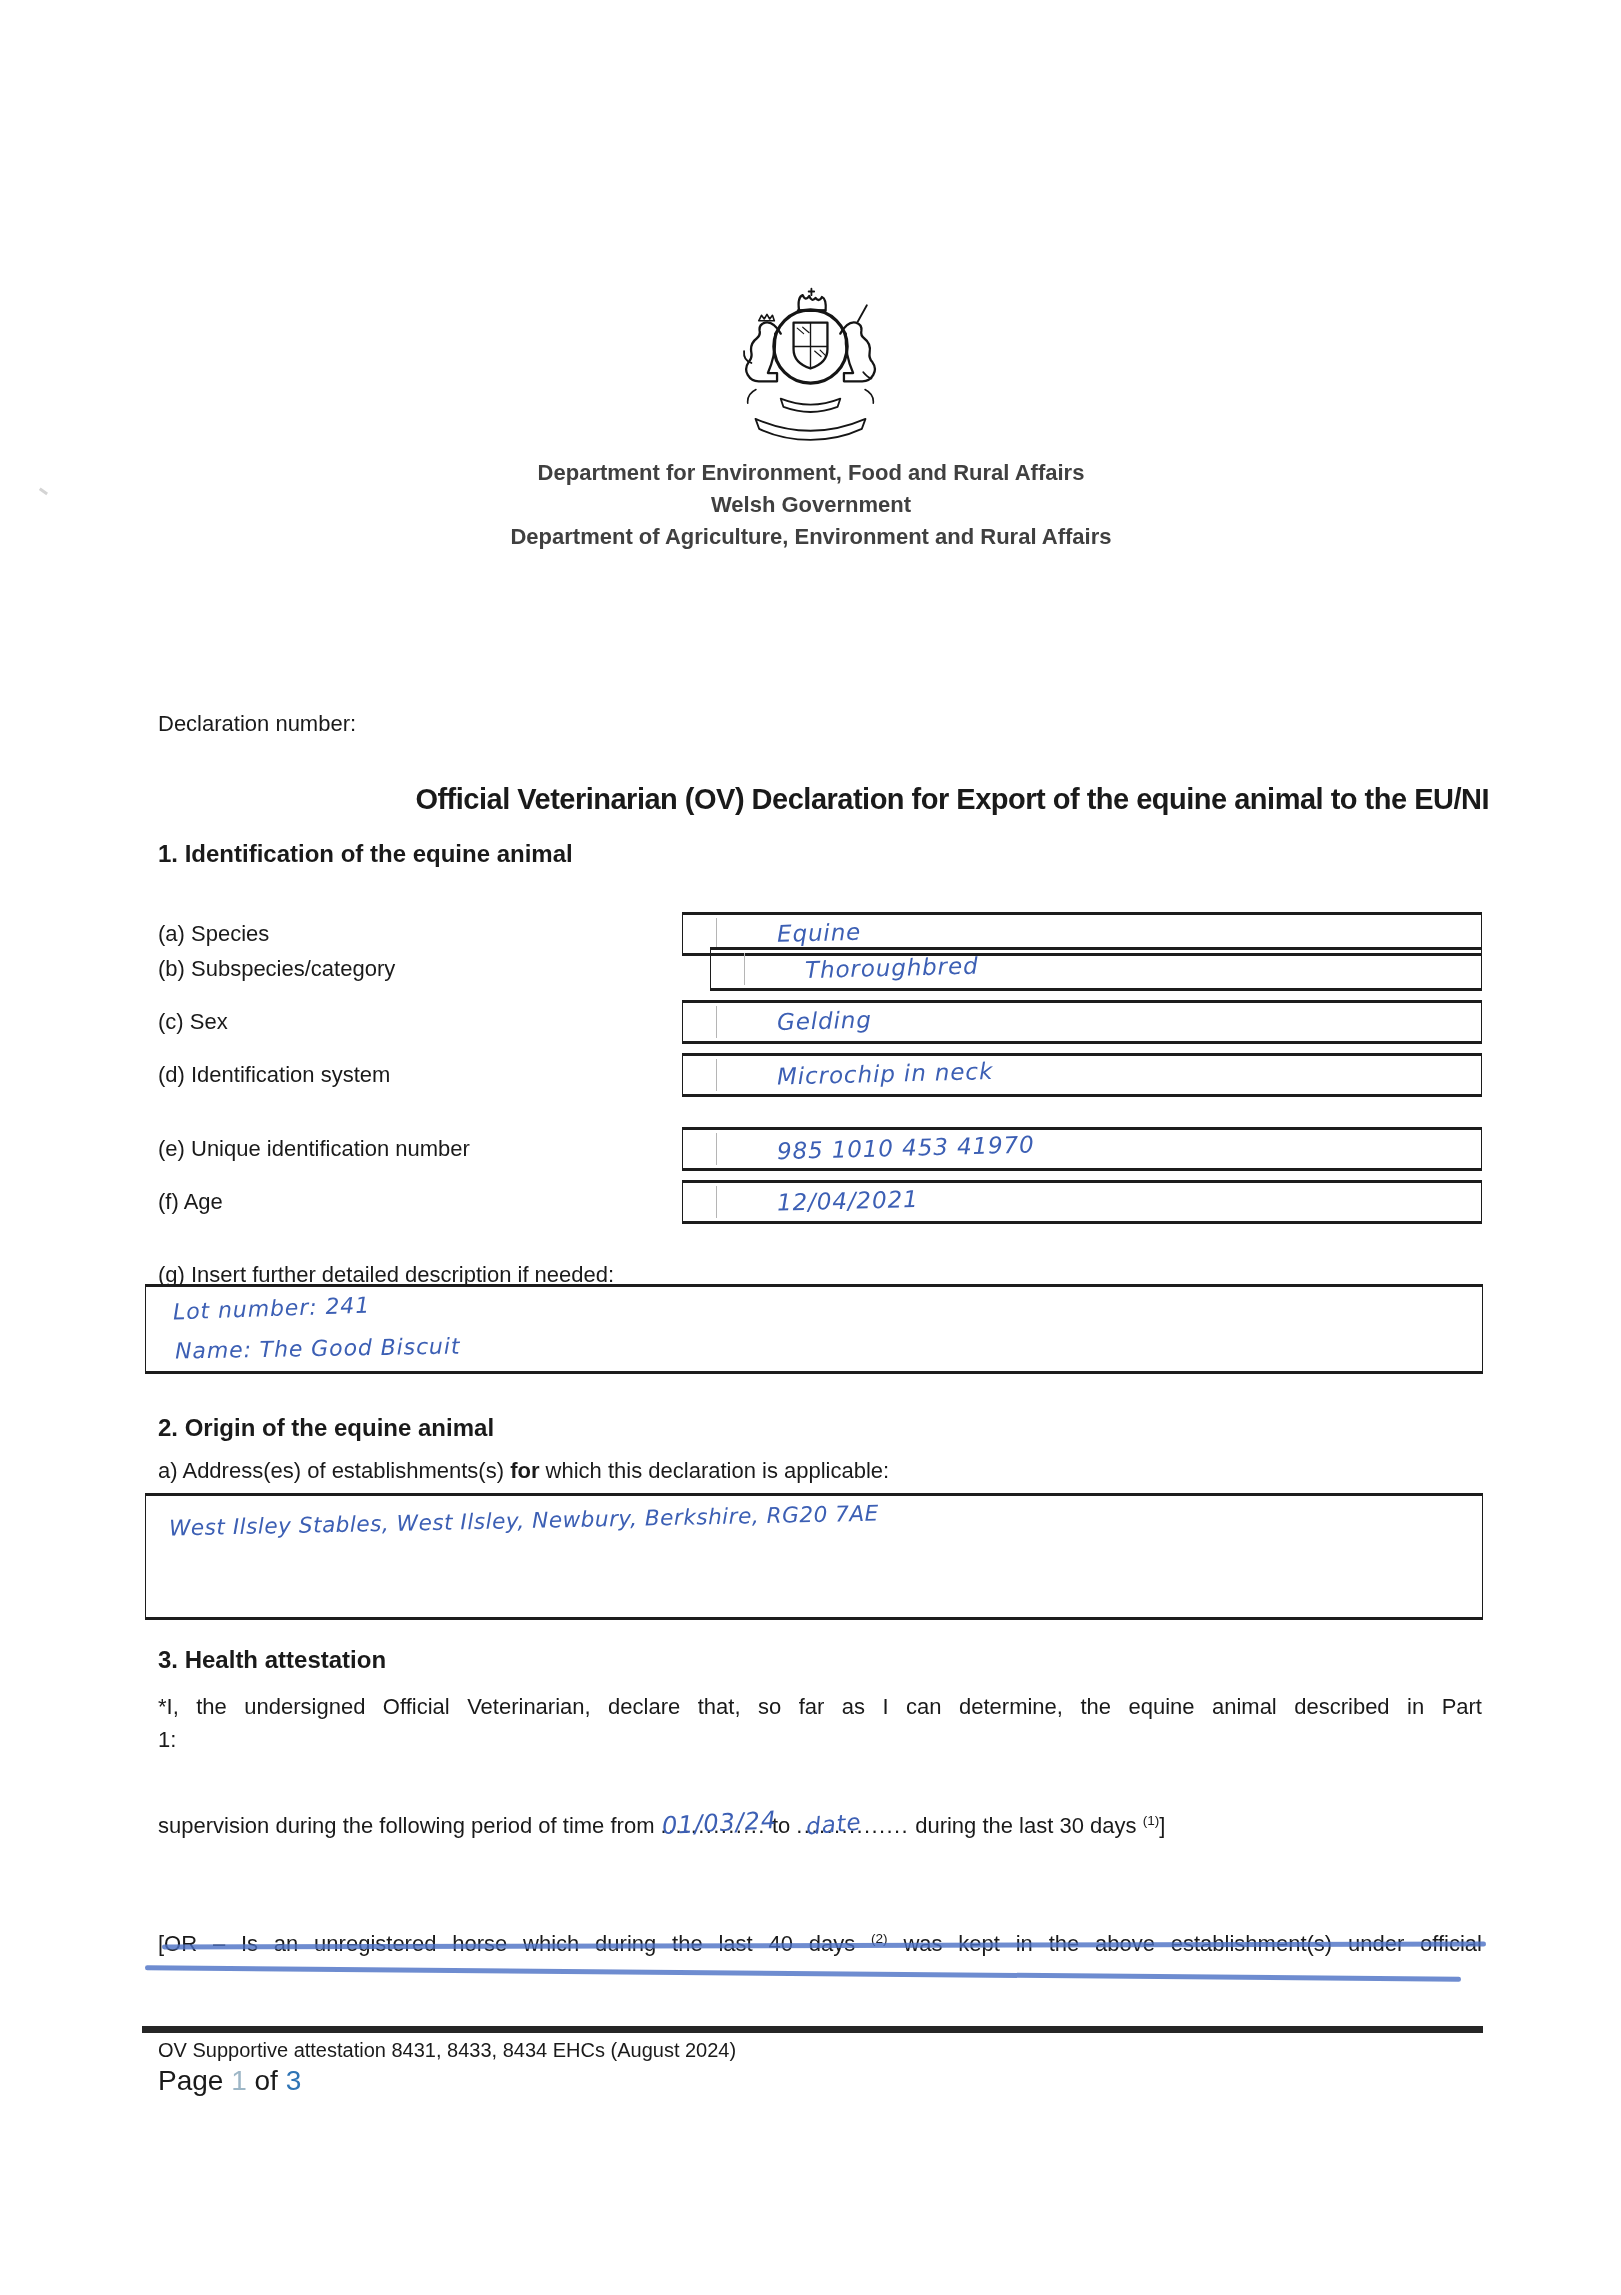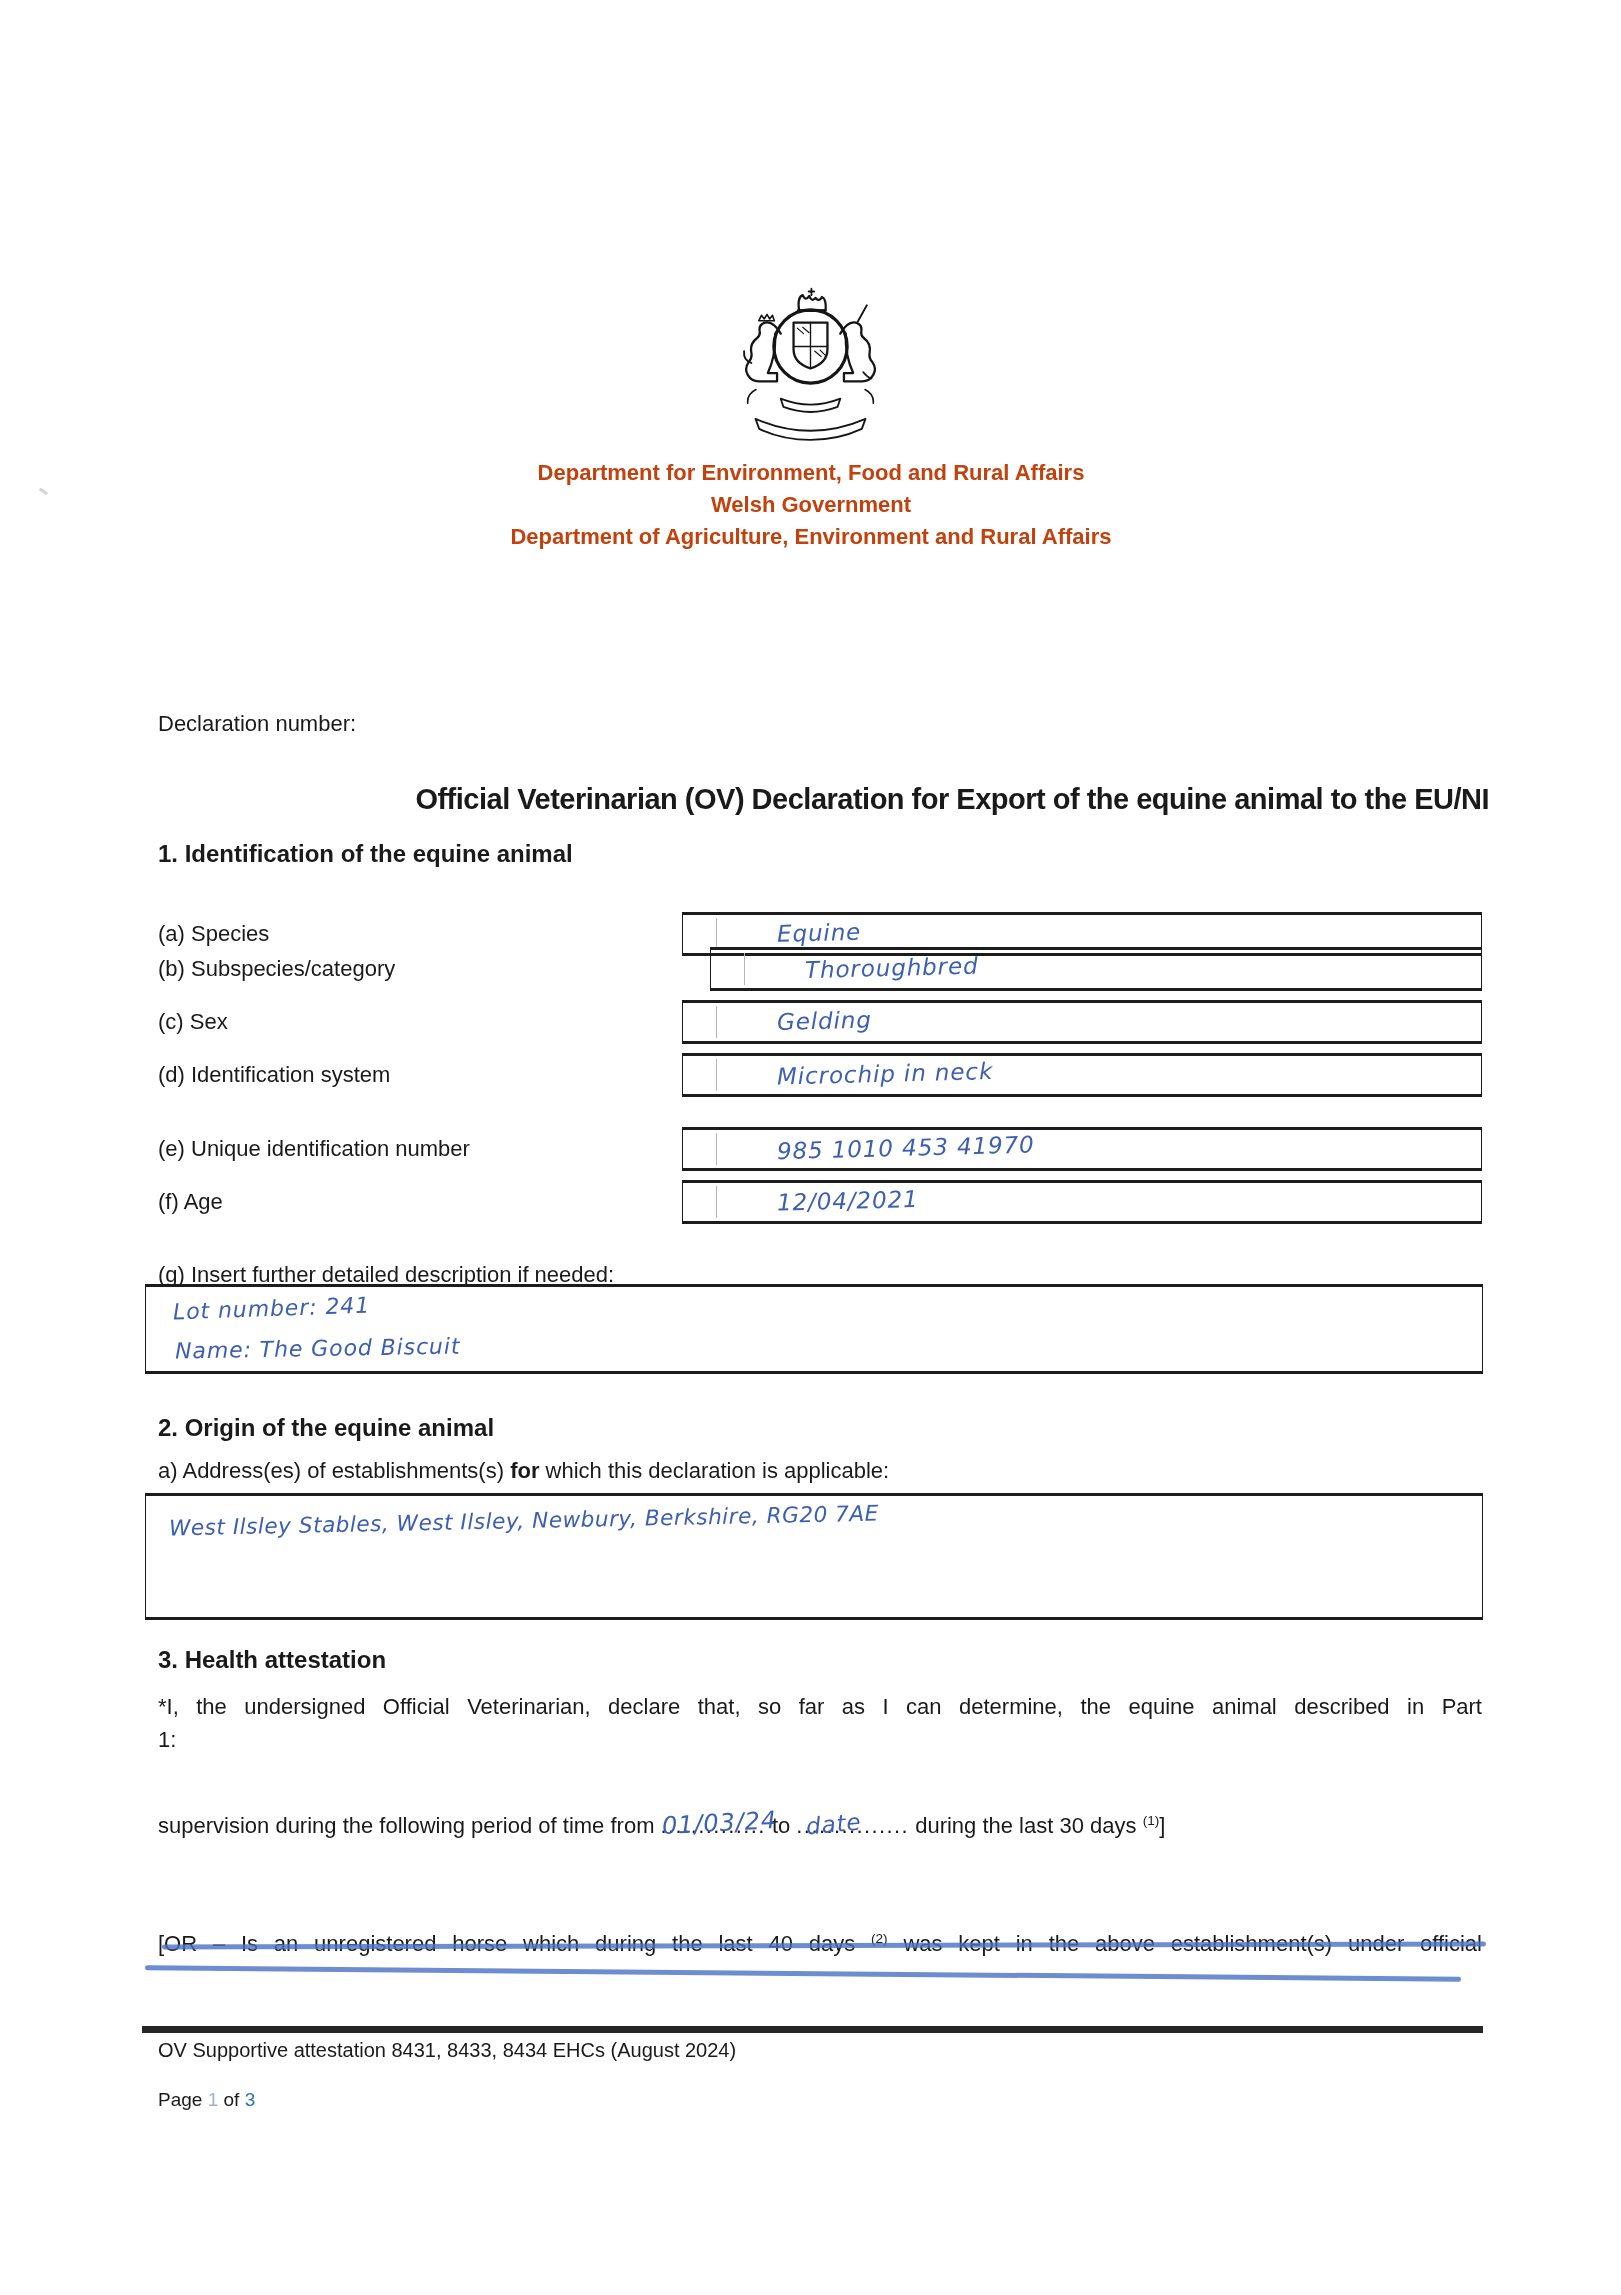--- a/index.html
+++ b/index.html
@@ -9,21 +9,21 @@
     background:#ffffff;
     font-family:"Liberation Sans","DejaVu Sans",sans-serif;
     color:#1a1a1a;
     overflow:hidden;
   }
   
   .crest{position:absolute;left:712px;top:282px;width:197px;height:161px;}
   .crest svg{width:100%;height:100%;}
   
   .org{position:absolute;left:0;top:457px;width:1622px;text-align:center;
-       font-weight:bold;font-size:22px;line-height:32px;color:#c2410c;}
+       font-weight:bold;font-size:22px;line-height:32px;color:#404040;}
   
   .decl{position:absolute;left:158px;top:711px;font-size:22px;}
   .title{position:absolute;left:158px;top:783px;width:1331px;
          font-size:29px;font-weight:bold;white-space:nowrap;letter-spacing:-0.5px;text-align:right;}
   .h2{position:absolute;left:158px;font-size:24px;font-weight:bold;}
   
   .field-row{position:absolute;left:158px;width:1324px;height:44px;display:flex;align-items:center;}
   .field-label{flex:0 0 524px;font-size:22px;}
   .field-box{position:relative;flex:1;height:100%;
      border:1.4px solid #1c1c1c;border-top-width:3.2px;border-bottom-width:3.2px;
@@ -52,21 +52,21 @@
   .blank{position:relative;display:inline-block;}
   .blank .hand1{position:absolute;left:1.8px;bottom:2.8px;font-size:24px;transform:rotate(-3deg);}
   .blank .hand2{position:absolute;left:10px;bottom:1.8px;font-size:23px;transform:rotate(-5deg);}
   
   .strike{position:absolute;height:4.6px;background:#4a6fc4;opacity:.8;border-radius:2.3px;}
   .strike1{left:162px;top:1943px;width:1324px;transform:rotate(-0.12deg);}
   .strike2{left:145px;top:1971px;width:1316px;transform:rotate(0.5deg);}
   
   .foot-rule{position:absolute;left:142px;top:2026px;width:1341px;height:6.9px;background:#262626;}
   .foot1{position:absolute;left:158px;top:2039px;font-size:20px;}
-  .foot2{position:absolute;left:158px;top:2065px;font-size:19px;margin-top:24px;}
+  .foot2{position:absolute;left:158px;top:2065px;font-size:28px;}
   .pg-cur{color:#9db6c6;}
   .pg-tot{color:#2f74b5;}
   
   .artifact{position:absolute;left:39px;top:490px;width:9.2px;height:2.8px;background:#d4d4d4;transform:rotate(35deg);}
 </style>
 </head>
 <body>
 
 <div class="page">
 

